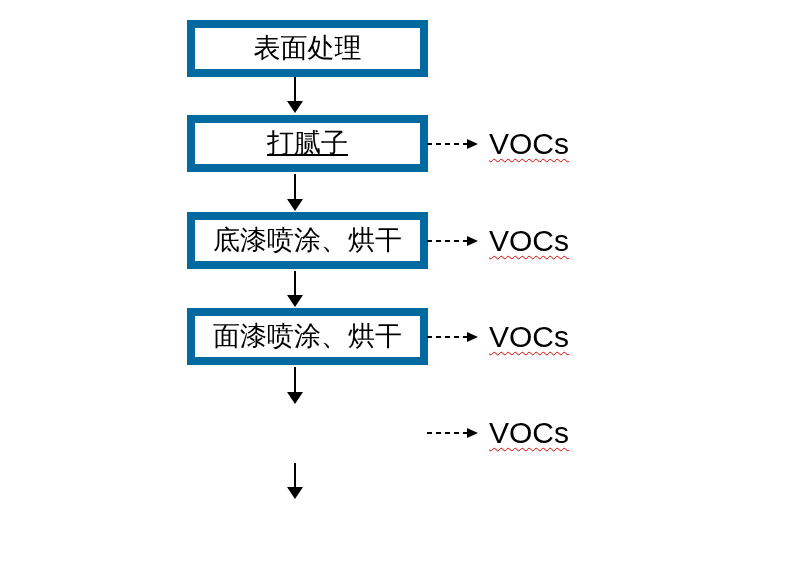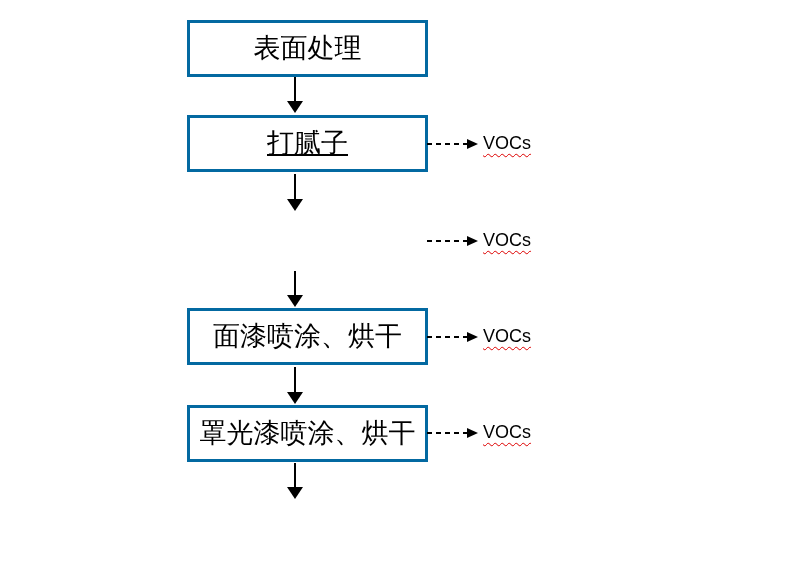--- a/index.html
+++ b/index.html
@@ -15,21 +15,21 @@
     overflow: hidden;
     font-family: "Liberation Serif", "DejaVu Serif", serif;
   }
   
   .box {
     position: absolute;
     left: 187px;
     width: 241px;
     height: 57px;
     box-sizing: border-box;
-    border: 3px solid #0369a1;
+    border: 8px solid #0369a1;
     background: #ffffff;
     display: flex;
     align-items: center;
     justify-content: center;
   }
   .box .label {
     font-size: 27px;
     color: #000000;
     white-space: nowrap;
     line-height: 1;
@@ -89,47 +89,47 @@
     background: repeating-linear-gradient(90deg, #000000 0 5px, transparent 5px 9px);
   }
   .dash-head {
     width: 0;
     height: 0;
     border-top: 5px solid transparent;
     border-bottom: 5px solid transparent;
     border-left: 11px solid #000000;
   }
   .voc-label {
-    margin-left: 5px;
+    margin-left: 11px;
     font-family: "Liberation Sans", "DejaVu Sans", sans-serif;
-    font-size: 18px;
+    font-size: 30px;
     color: #000000;
     line-height: 1.2;
     text-decoration: underline wavy #dd0000;
     text-decoration-thickness: 1px;
     text-underline-offset: 4px;
     text-decoration-skip-ink: none;
   }
 </style>
 </head>
 <body>
 
 <div class="canvas">
 
   <div class="box box1">
     <span class="label">表面处理</span>
   </div>
   <div class="box box2">
     <span class="label">打腻子</span>
   </div>
+  <div class="box box3">
+    <span class="label">底漆喷涂、烘干</span>
+  </div>
   <div class="box box4">
     <span class="label">面漆喷涂、烘干</span>
-  </div>
-  <div class="box box5">
-    <span class="label">罩光漆喷涂、烘干</span>
   </div>
 
   <div class="varrow va1">
       <div class="shaft"></div>
       <div class="head"></div>
     </div>
   <div class="varrow va2">
       <div class="shaft"></div>
       <div class="head"></div>
     </div>

